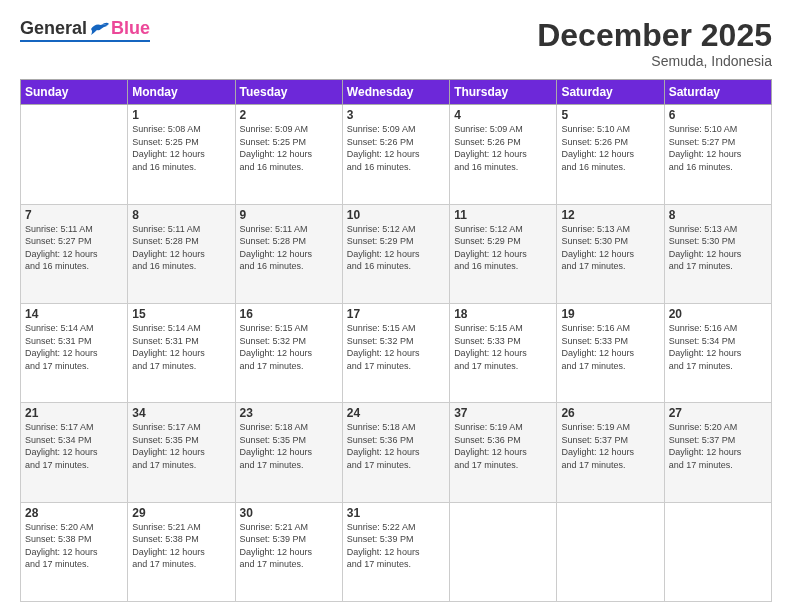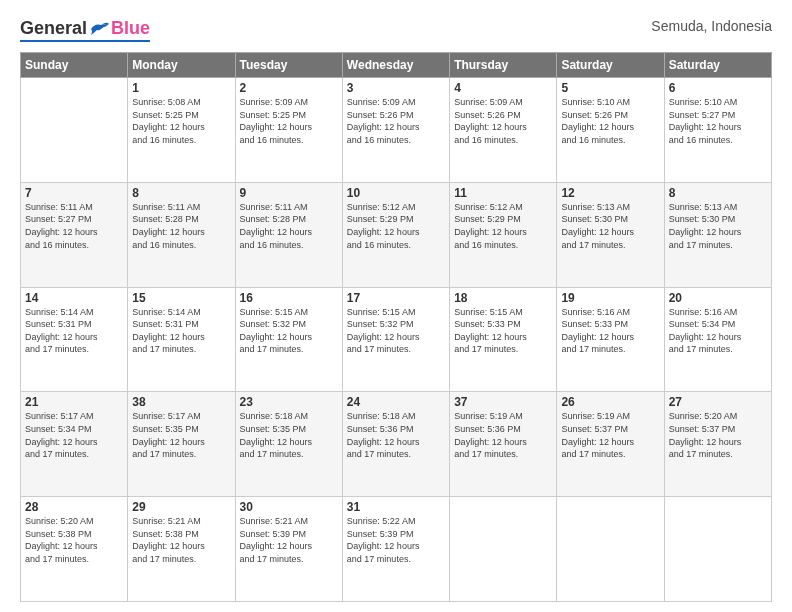--- a/index.html
+++ b/index.html
@@ -107,40 +107,41 @@
     .empty-cell {
       background: #f9f9f9;
     }
     tr:nth-child(even) td {
       background: #f5f5f5;
     }
     tr:nth-child(odd) td {
       background: #fff;
     }
     .calendar thead tr th {
-      background: #737373;
+      background: #6d28d9;
     }
   </style>
 </head>
 <body>
 
 <div class="page">
   <div class="header">
     <div class="logo">
       <div class="logo-text">
         <span class="logo-general">General</span>
         <svg class="logo-bird" viewBox="0 0 20 16" xmlns="http://www.w3.org/2000/svg">
           <path d="M2,8 Q6,2 12,4 Q16,2 18,5 Q14,6 12,8 Q10,10 8,9 Q5,12 2,14 Q4,10 2,8Z" fill="#1565c0"></path>
           <path d="M12,4 Q18,0 20,3 Q18,4 18,5 Q16,2 12,4Z" fill="#1565c0"></path>
         </svg>
         <span class="logo-blue-text">Blue</span>
       </div>
       <div class="logo-underline"></div>
     </div>
     <div class="title-section">
+      <div class="month-title">December 2025</div>
       <div class="subtitle">Semuda, Indonesia</div>
     </div>
   </div>
 
   <table class="calendar">
     <thead>
       <tr>
         <th>Sunday</th>
         <th>Monday</th>
         <th>Tuesday</th>
@@ -300,21 +301,21 @@
         </tr>
         <tr>
           <td>
             <span class="day-num">21</span>
             <div class="day-info" style="white-space: pre-line;">Sunrise: 5:17 AM
 Sunset: 5:34 PM
 Daylight: 12 hours
 and 17 minutes.</div>
           </td>
           <td>
-            <span class="day-num">38</span>
+            <span class="day-num">34</span>
             <div class="day-info" style="white-space: pre-line;">Sunrise: 5:17 AM
 Sunset: 5:35 PM
 Daylight: 12 hours
 and 17 minutes.</div>
           </td>
           <td>
             <span class="day-num">23</span>
             <div class="day-info" style="white-space: pre-line;">Sunrise: 5:18 AM
 Sunset: 5:35 PM
 Daylight: 12 hours

